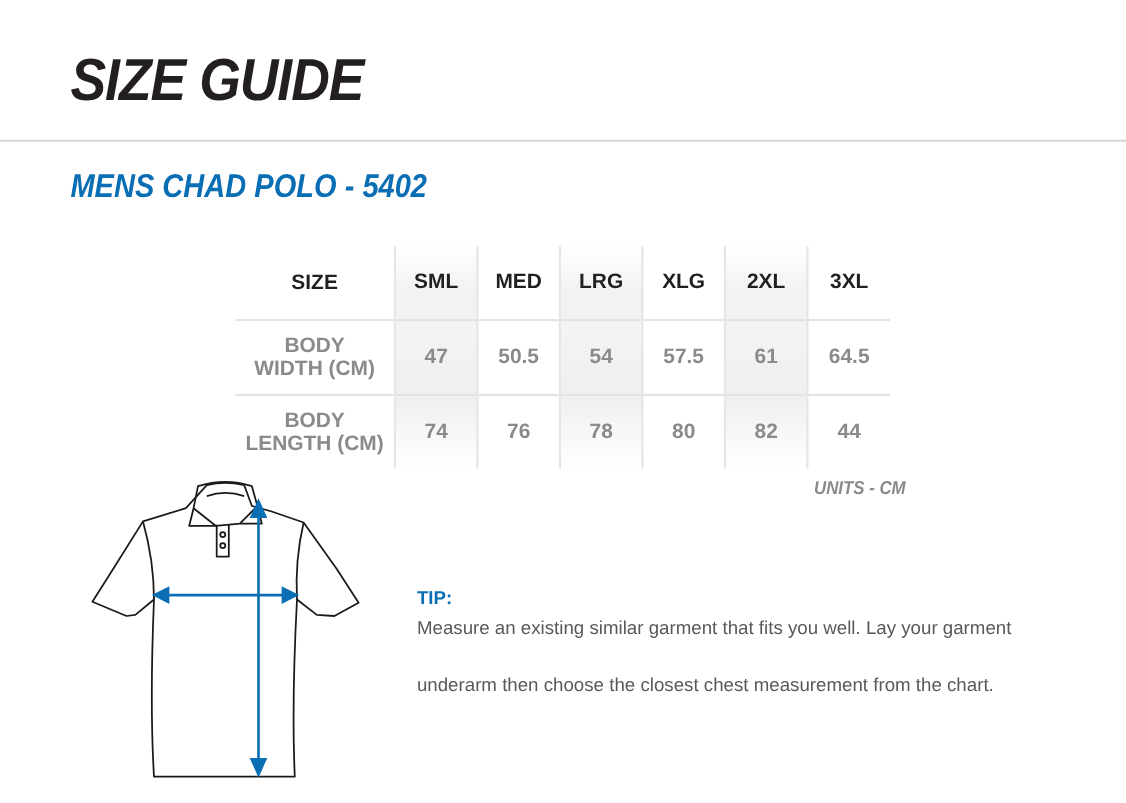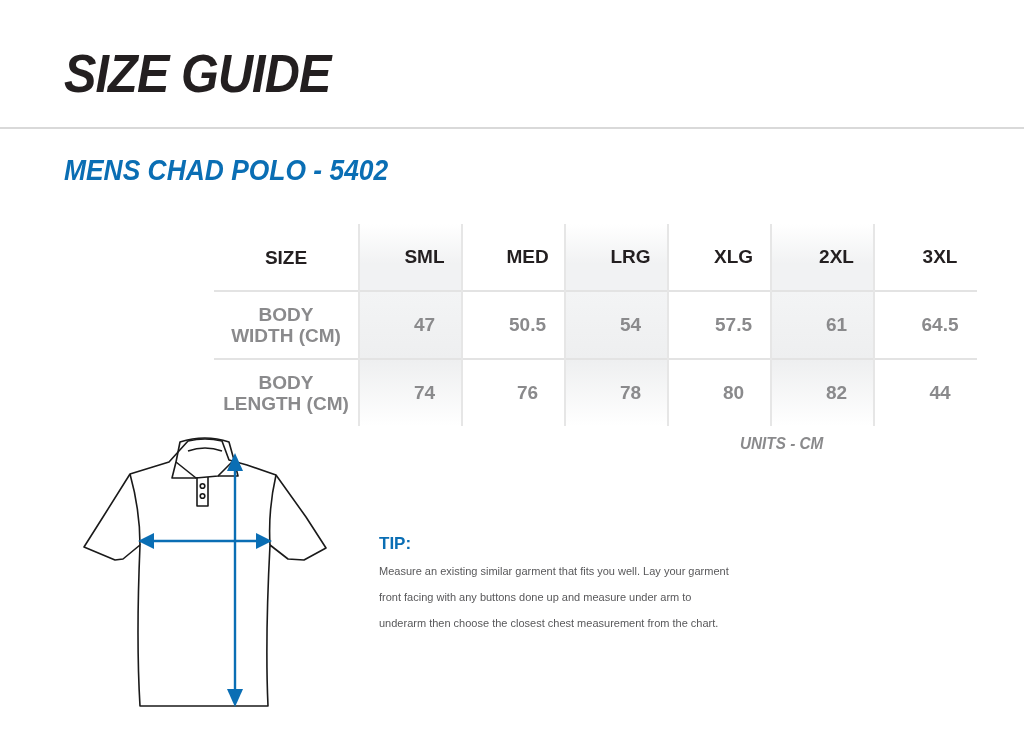--- a/index.html
+++ b/index.html
@@ -12,33 +12,33 @@
   .divider { position: absolute; left: 0; top: 127px; width: 1024px; height: 2px; background: #d9d9d9; }
   .product { position: absolute; left: 64px; top: 155px; margin: 0;
              font-weight: 700; font-style: italic; font-size: 30px; color: #0a6eb4;
              transform: scaleX(0.88); transform-origin: left top; line-height: 1; }
   table.sizes { position: absolute; left: 214px; top: 224px; border-collapse: collapse; }
   table.sizes th, table.sizes td { text-align: center; font-weight: 700; padding: 0; }
   table.sizes th { height: 66px; font-size: 19px; color: #231f20; }
   table.sizes td { height: 66px; font-size: 19px; color: #8a8a8c; }
   table.sizes .rowhead { width: 144px; color: #8a8a8c; font-size: 19px; line-height: 21px; }
   table.sizes th.rowhead { color: #231f20; }
-  table.sizes .c { width: 73px; border-left: 2px solid #e6e6e6; padding-left: 28px; }
+  table.sizes .c { width: 73px; border-left: 2px solid #e6e6e6; }
   table.sizes .c.last { width: 74px; }
   table.sizes tr.data td { border-top: 2px solid #e3e3e3; }
   table.sizes tr.data td.rowhead { border-top: 2px solid #e3e3e3; }
   .shade { background: linear-gradient(to bottom, #ffffff 0%, #f1f2f3 60%, #f1f2f3 100%); }
   .shade2 { background: linear-gradient(to bottom, #f3f4f5 0%, #eeeff0 100%); }
   .shade3 { background: linear-gradient(to bottom, #eeeff0 0%, #ffffff 100%); margin-left: 32px; }
   .units { position: absolute; left: 740px; top: 434px; font-weight: 700; font-style: italic;
            font-size: 17px; color: #8a8a8c; transform: scaleX(0.9); transform-origin: left top; }
   .shirt { position: absolute; left: 60px; top: 420px; width: 290px; height: 300px; }
   .tip { position: absolute; left: 379px; top: 518px; width: 600px; }
   .tip-label { font-weight: 700; font-size: 17px; color: #0a6eb4; margin: 16px 0 4px 0; }
-  .tip-body { font-size: 11px; line-height: 26px; color: #58585a; margin: 0; }
+  .tip-body { font-size: 17px; line-height: 26px; color: #58585a; margin: 0; }
 </style>
 </head>
 <body>
 
 <h1 class="title">SIZE GUIDE</h1>
 <div class="divider"></div>
 <h2 class="product">MENS CHAD POLO - 5402</h2>
 
 <table class="sizes">
   <tbody>
@@ -106,16 +106,16 @@
       <polygon points="175,33 167,51 183,51" stroke="none"></polygon>
       <polygon points="175,287 167,269 183,269" stroke="none"></polygon>
     </g>
   </svg>
 </div>
 
 <div class="tip">
   <p class="tip-label">TIP:</p>
   <p class="tip-body">
     <span>Measure an existing similar garment that fits you well. Lay your garment</span><br>
-    <span>front facing with any buttons done up and measure under arm to</span><br>
+    <br>
     <span>underarm then choose the closest chest measurement from the chart.</span>
   </p>
 </div>
 
 </body></html>

